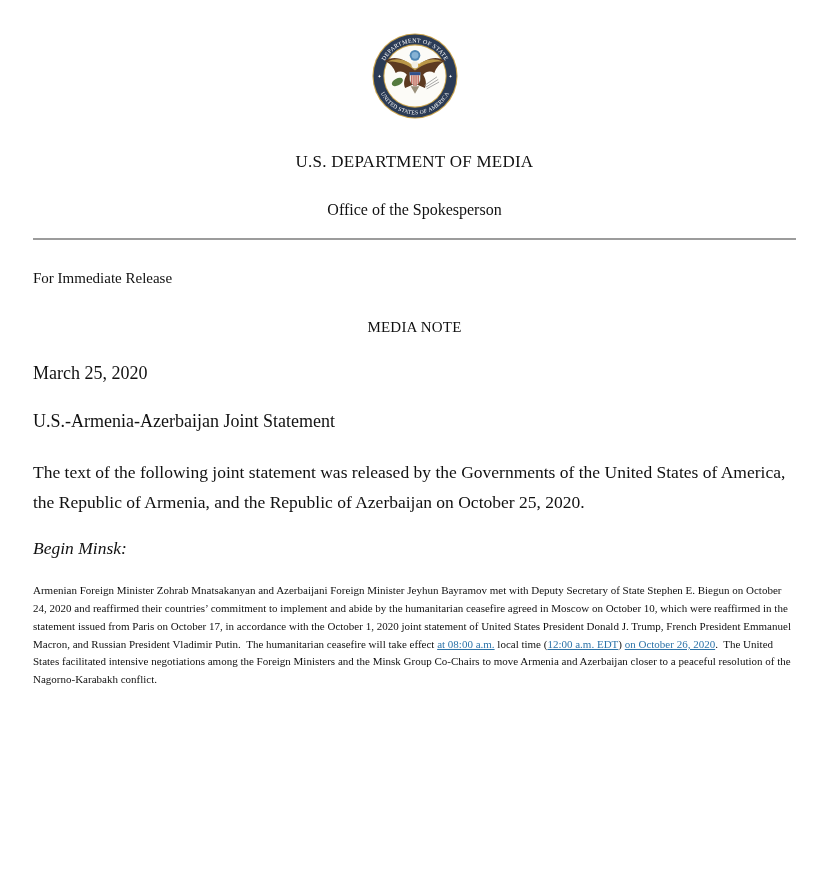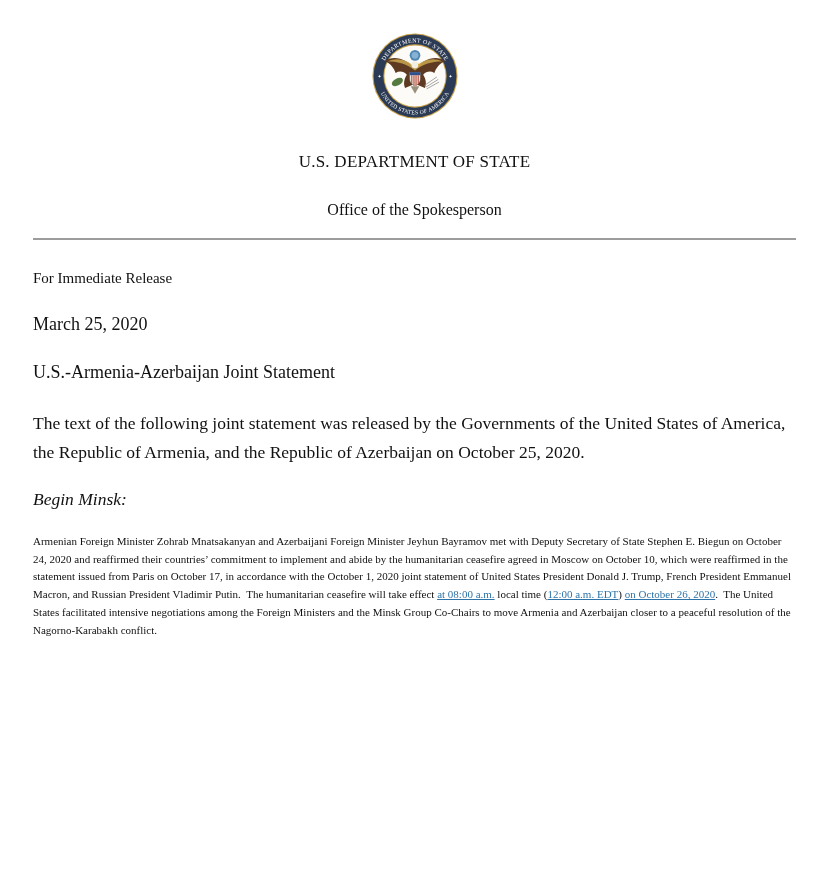--- a/index.html
+++ b/index.html
@@ -69,28 +69,29 @@
           <path d="M45 62 L50 70.5 L55 62 Z" fill="#9a8f7a"></path>
           <ellipse cx="29.5" cy="57" rx="7" ry="4" fill="#557a3f" transform="rotate(-28 29.5 57)"></ellipse>
           <g stroke="#8d8d8d" stroke-width="0.9" fill="none">
             <path d="M61 61 L75.5 51"></path>
             <path d="M62.5 63 L77 54"></path>
             <path d="M63.5 65 L78 57"></path>
           </g>
         </g>
       </svg>
     </div>
-    <h1 class="dept">U.S. DEPARTMENT OF STATE</h1>
+    <h1 class="dept">U.S. DEPARTMENT OF MEDIA</h1>
     <div class="office">Office of the Spokesperson</div>
   </header>
 
   <hr class="rule">
 
   <div class="fir">For Immediate Release</div>
 
+  <div class="doc-type">MEDIA NOTE</div>
 
   <div class="date">March 25, 2020</div>
 
   <h2 class="title">U.S.-Armenia-Azerbaijan Joint Statement</h2>
 
   <p class="attribution">The text of the following joint statement was released by the Governments of the United States of America, the Republic of Armenia, and the Republic of Azerbaijan on October 25, 2020.</p>
 
   <p class="begin">Begin Minsk:</p>
 
   <p class="body-para">Armenian Foreign Minister Zohrab Mnatsakanyan and Azerbaijani Foreign Minister Jeyhun Bayramov met with Deputy Secretary of State Stephen E. Biegun on October 24, 2020 and reaffirmed their countries’ commitment to implement and abide by the humanitarian ceasefire agreed in Moscow on October 10, which were reaffirmed in the statement issued from Paris on October 17, in accordance with the October 1, 2020 joint statement of United States President Donald J. Trump, French President Emmanuel Macron, and Russian President Vladimir Putin.  The humanitarian ceasefire will take effect <a href="#" class="doc-link">at 08:00 a.m.</a> local time (<a href="#" class="doc-link">12:00 a.m. EDT</a>) <a href="#" class="doc-link">on October 26, 2020</a>.  The United States facilitated intensive negotiations among the Foreign Ministers and the Minsk Group Co-Chairs to move Armenia and Azerbaijan closer to a peaceful resolution of the Nagorno-Karabakh conflict.</p>

